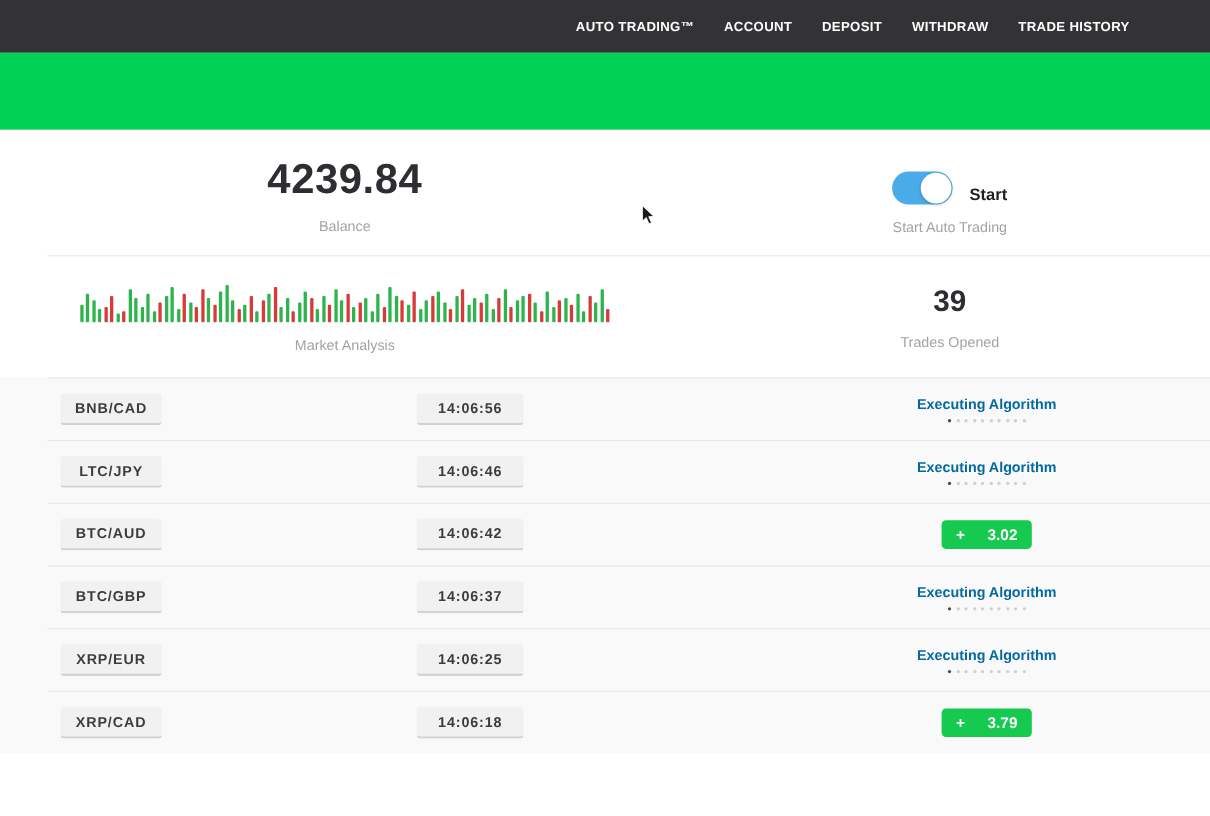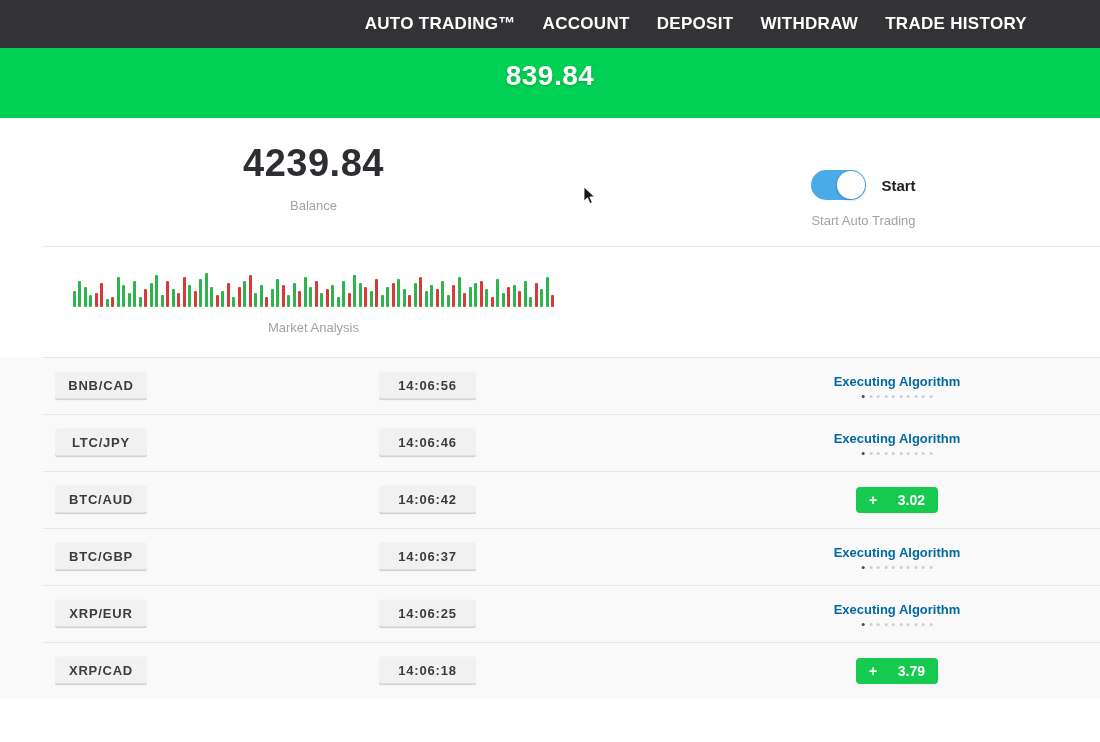--- a/index.html
+++ b/index.html
@@ -3,39 +3,39 @@
 <meta charset="utf-8">
 <style>
   * { margin: 0; padding: 0; box-sizing: border-box; }
   html, body { width: 1100px; height: 742px; overflow: hidden; background: #fff;
     font-family: "Liberation Sans", sans-serif; }
   .app { position: relative; width: 1100px; height: 742px; }
 
   
   .navbar { height: 48px; background: #333336; display: flex; align-items: center;
     justify-content: flex-end; gap: 27px; padding-right: 73px; }
-  .nav-item { color: #fff; font-size: 17px; font-weight: bold; letter-spacing: .3px;
+  .nav-item { color: #fff; font-size: 12px; font-weight: bold; letter-spacing: .3px;
     cursor: pointer; white-space: nowrap; }
 
   
   .profit-banner { height: 70px; background: #00d154; color: #fff; text-align: center;
     padding-top: 10px; }
   .profit-banner .pb-label { font-size: 13.5px; font-weight: bold;
     text-shadow: 0 1px 2px rgba(0,0,0,.18); }
   .profit-banner .pb-value { font-size: 28px; font-weight: bold; margin-top: 2px;
     letter-spacing: .5px; text-shadow: 0 1px 3px rgba(0,0,0,.2); }
 
   
   .stats { background: #fff; }
   .stats-row { display: grid; grid-template-columns: 57% 43%; }
   .stats-row .cell { display: flex; flex-direction: column; align-items: center; }
   .row-balance { padding-top: 24px; padding-bottom: 18px; }
   .balance-value { font-size: 38px; font-weight: bold; color: #2e2e32; letter-spacing: .5px; }
   .muted-label { font-size: 13px; color: #a3a3a6; margin-top: 13px; }
-  .toggle-line { display: flex; align-items: center; margin-top: 28px; }
+  .toggle-line { display: flex; align-items: flex-end; margin-top: 14px; }
   .toggle { width: 55px; height: 30px; border-radius: 15px; background: #4aabe9;
     position: relative; cursor: pointer; }
   .toggle .knob { position: absolute; top: 1px; right: 1px; width: 28px; height: 28px;
     border-radius: 50%; background: #fff; box-shadow: 0 1px 3px rgba(0,0,0,.25); }
   .toggle-label { font-size: 15px; font-weight: bold; color: #1f1f23; margin-left: 15px; }
   .divider { border-top: 1px solid #e9e9ec; margin-left: 43px; }
   .row-market { padding-top: 22px; padding-bottom: 22px; }
   .bars { display: flex; align-items: flex-end; gap: 2.5px; height: 38px; }
   .bars .bar { width: 3px; border-radius: 1px; }
   .trades-count { font-size: 27px; font-weight: bold; color: #2e2e32; margin-top: 4px; }
@@ -73,21 +73,20 @@
 
   <div class="navbar">
       <div class="nav-item">AUTO TRADING™</div>
       <div class="nav-item">ACCOUNT</div>
       <div class="nav-item">DEPOSIT</div>
       <div class="nav-item">WITHDRAW</div>
       <div class="nav-item">TRADE HISTORY</div>
     </div>
 
   <div class="profit-banner">
-    <div class="pb-value">839.84</div>
   </div>
 
   <div class="stats">
     <div class="stats-row row-balance">
       <div class="cell">
         <div class="balance-value">4239.84</div>
         <div class="muted-label">Balance</div>
       </div>
       <div class="cell">
         <div class="toggle-line">
@@ -187,20 +186,24 @@
             <div class="bar" style="height: 16px; background: rgb(216, 58, 58);"></div>
             <div class="bar" style="height: 26px; background: rgb(46, 180, 77);"></div>
             <div class="bar" style="height: 10px; background: rgb(46, 180, 77);"></div>
             <div class="bar" style="height: 24px; background: rgb(216, 58, 58);"></div>
             <div class="bar" style="height: 18px; background: rgb(46, 180, 77);"></div>
             <div class="bar" style="height: 30px; background: rgb(46, 180, 77);"></div>
             <div class="bar" style="height: 12px; background: rgb(216, 58, 58);"></div>
           </div>
         <div class="muted-label">Market Analysis</div>
       </div>
+      <div class="cell">
+        <div class="trades-count">39</div>
+        <div class="muted-label">Trades Opened</div>
+      </div>
     </div>
   </div>
 
   <div id="trade-list">
   <div class="trade-row">
     <span class="chip pair-chip">BNB/CAD</span>
     <span class="chip time-chip">14:06:56</span>
     <div class="status-cell">
           <div class="exec-label">Executing Algorithm</div>
           <div class="dots">

